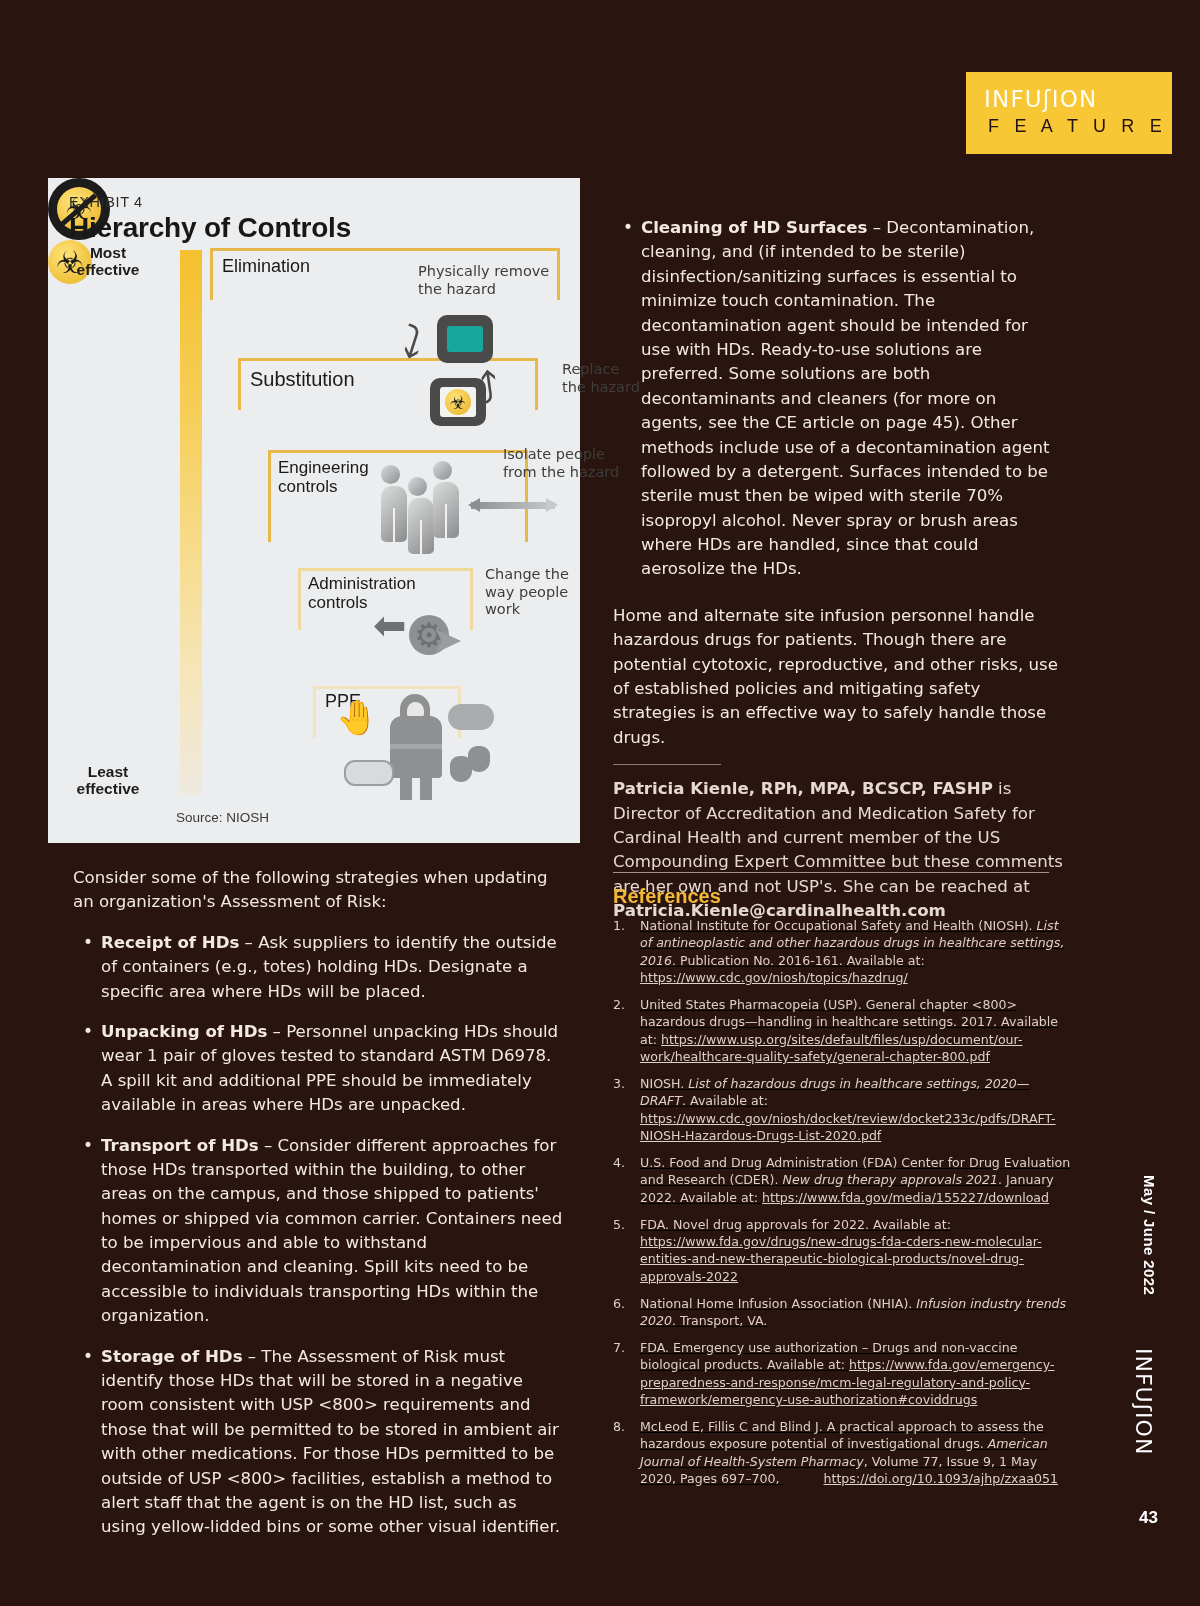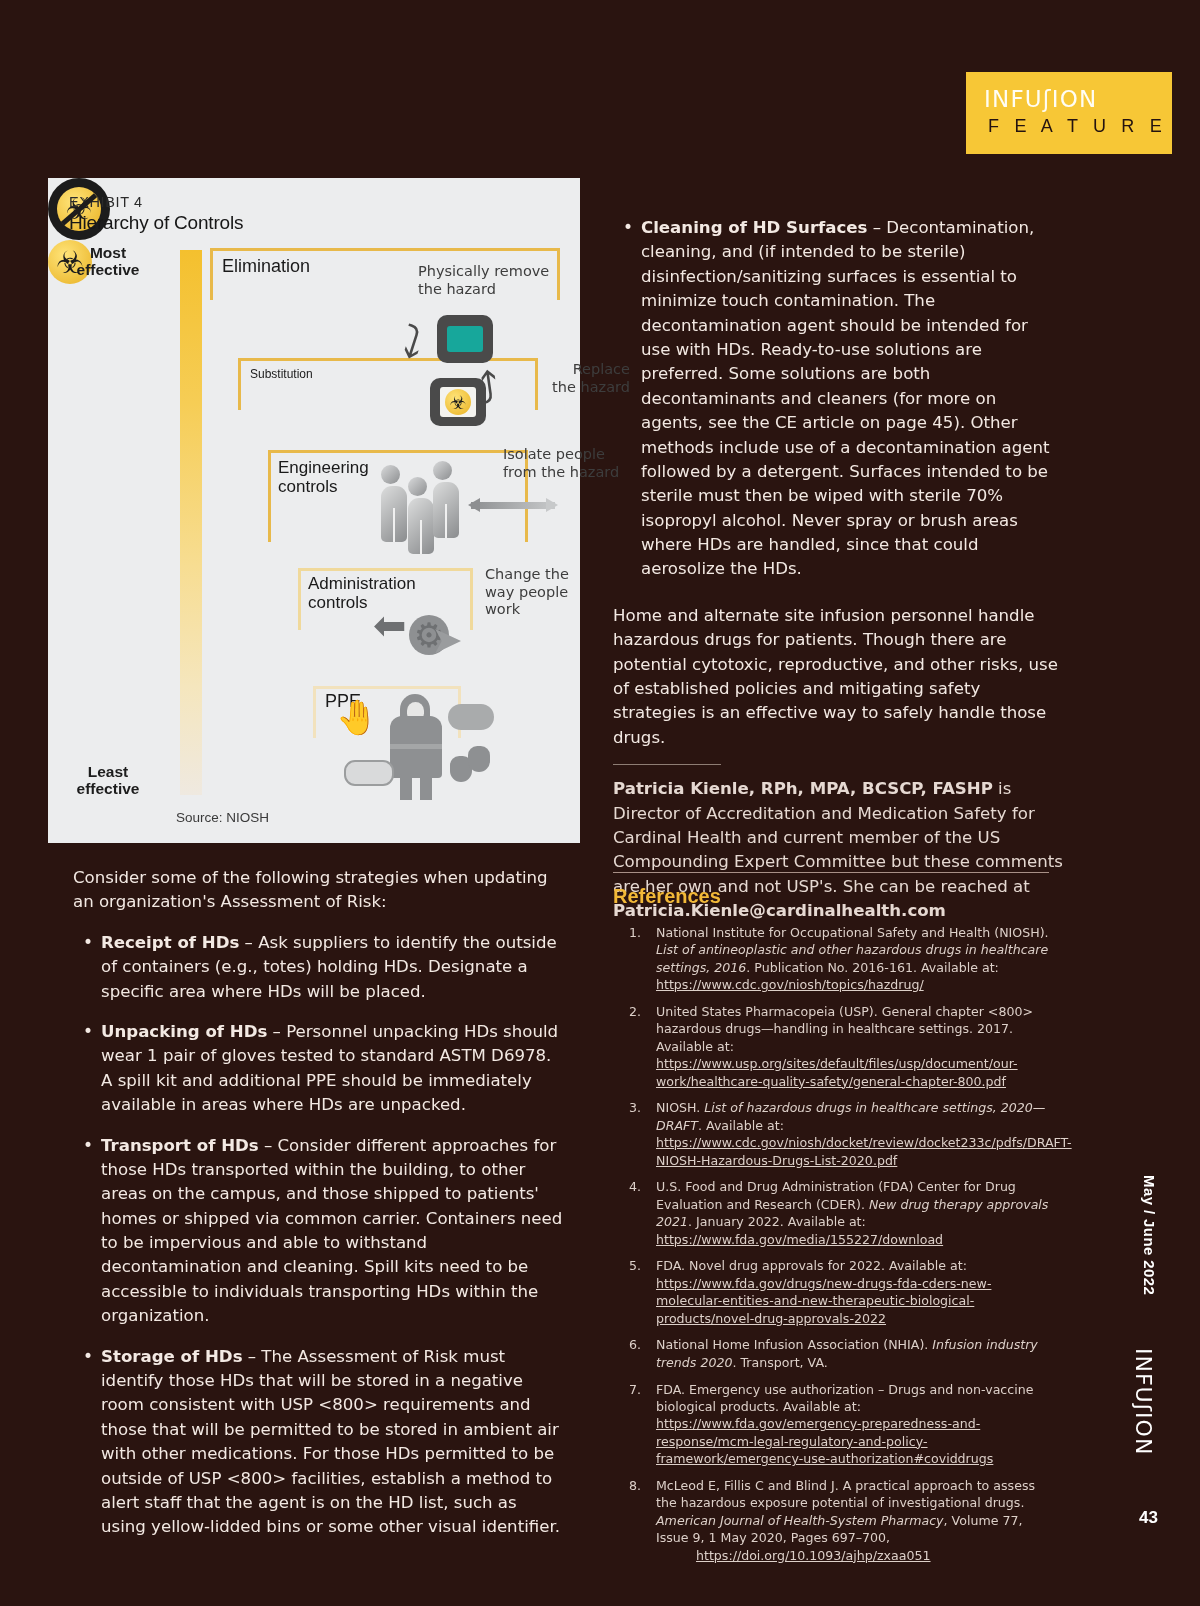--- a/index.html
+++ b/index.html
@@ -31,21 +31,21 @@
   .exhibit{
     position:absolute;left:48px;top:178px;width:532px;height:665px;
     background:#ecedee;
   }
   .ex-label{
     position:absolute;left:21px;top:16px;color:#2b2b2b;
     font-size:14.5px;letter-spacing:.6px;
   }
   .ex-title{
     position:absolute;left:21px;top:34px;color:#171717;
-    font-size:19px;font-weight:normal;letter-spacing:-.2px;
+    font-size:28px;font-weight:bold;letter-spacing:-.2px;
   }
   .most-eff,.least-eff{
     position:absolute;width:108px;text-align:center;
     font-size:15.5px;font-weight:bold;color:#1d1d1d;line-height:1.12;
   }
   .most-eff{left:6px;top:66px;}
   .least-eff{left:6px;top:585px;}
   .grad-bar{
     position:absolute;left:132px;top:72px;width:22px;height:545px;
     background:linear-gradient(180deg,#f4c02e 0%,#f6cd55 28%,#f7dd92 58%,#f5e6bd 80%,#efe9e0 100%);
@@ -85,21 +85,21 @@
   }
   .bio-txt{color:#e6d9d2;}
 
   
   .ref-wrap{position:absolute;left:613px;top:872px;width:460px;}
   .ref-rule{height:1px;background:#a89087;width:436px;margin-bottom:12px;}
   .ref-head{
     color:#f2b938;font-size:20px;font-weight:bold;margin-bottom:9px;
     font-family:"Liberation Sans",sans-serif;
   }
-  ol.refs{list-style:none;margin:16px;padding:0;counter-reset:r;}
+  ol.refs{list-style:none;margin:0;padding:0;counter-reset:r;text-decoration:underline;}
   ol.refs li{
     position:relative;padding-left:27px;margin-bottom:9.5px;
     color:#ddd0c9;font-size:12.6px;line-height:1.38;
     font-family:"DejaVu Sans", sans-serif;
   }
   ol.refs li:before{
     counter-increment:r;content:counter(r) ".";
     position:absolute;left:0;top:0;color:#ddd0c9;
   }
   .it{font-style:italic;}
@@ -154,34 +154,34 @@
 
     <div class="bracket" style="left:162px;top:70px;width:350px;height:52px;border:3px solid #e8b94a;border-bottom:none;"></div>
     <div class="lvl-label" style="left:174px;top:79px;font-size:18px;">Elimination</div>
     <div class="biohaz" style="left:247px;top:56px;width:62px;height:62px;background:#1c1c1c;">
       <div style="width:44px;height:44px;border-radius:50%;background:radial-gradient(circle at 38% 34%,#ffe479,#e8b021);display:flex;align-items:center;justify-content:center;font-size:30px;color:#1c1c1c;line-height:1;">☣</div>
       <div style="position:absolute;left:9px;top:29px;width:44px;height:5px;background:#1c1c1c;transform:rotate(-41deg);"></div>
     </div>
     <div class="side-note" style="left:370px;top:85px;width:150px;">Physically remove<br>the hazard</div>
 
     <div class="bracket" style="left:190px;top:180px;width:300px;height:52px;border:3px solid #e8b94a;border-bottom:none;"></div>
-    <div class="lvl-label" style="left:202px;top:190px;font-size:12px;">Substitution</div>
+    <div class="lvl-label" style="left:202px;top:190px;font-size:20px;">Substitution</div>
     <div style="position:absolute;left:337px;top:137px;width:120px;height:110px;">
       <div style="position:absolute;left:52px;top:0;width:56px;height:48px;background:#4a4a4a;border-radius:10px;display:flex;align-items:center;justify-content:center;">
         <div style="width:36px;height:26px;background:#17a79b;border-radius:3px;"></div>
       </div>
       <div style="position:absolute;left:45px;top:63px;width:56px;height:48px;background:#4a4a4a;border-radius:10px;display:flex;align-items:center;justify-content:center;">
         <div style="width:36px;height:30px;background:#f3f3ef;border-radius:3px;display:flex;align-items:center;justify-content:center;">
           <div style="width:26px;height:26px;border-radius:50%;background:radial-gradient(circle at 38% 34%,#ffe479,#e8b021);display:flex;align-items:center;justify-content:center;font-size:19px;color:#1c1c1c;line-height:1;">☣</div>
         </div>
       </div>
       <div style="position:absolute;left:16px;top:6px;font-size:44px;color:#4a4a4a;transform:rotate(18deg);line-height:1;">⤵</div>
       <div style="position:absolute;left:92px;top:52px;font-size:44px;color:#4a4a4a;transform:rotate(-8deg);line-height:1;">⤴</div>
     </div>
-    <div class="side-note" style="left:472px;top:183px;width:110px;text-align:right;">Replace<br>the hazard</div>
+    <div class="side-note" style="left:514px;top:183px;width:110px;">Replace<br>the hazard</div>
 
     <div class="bracket" style="left:220px;top:272px;width:260px;height:92px;border:3px solid #e8b94a;border-bottom:none;"></div>
     <div class="lvl-label" style="left:230px;top:281px;font-size:17px;">Engineering<br>controls</div>
     <div class="people" style="left:333px;top:283px;width:80px;height:80px;">
       <div class="person" style="left:0;top:4px;">
           <div class="p-head"></div>
           <div class="p-body"></div>
         </div>
       <div class="person" style="left:27px;top:16px;">
           <div class="p-head"></div>

